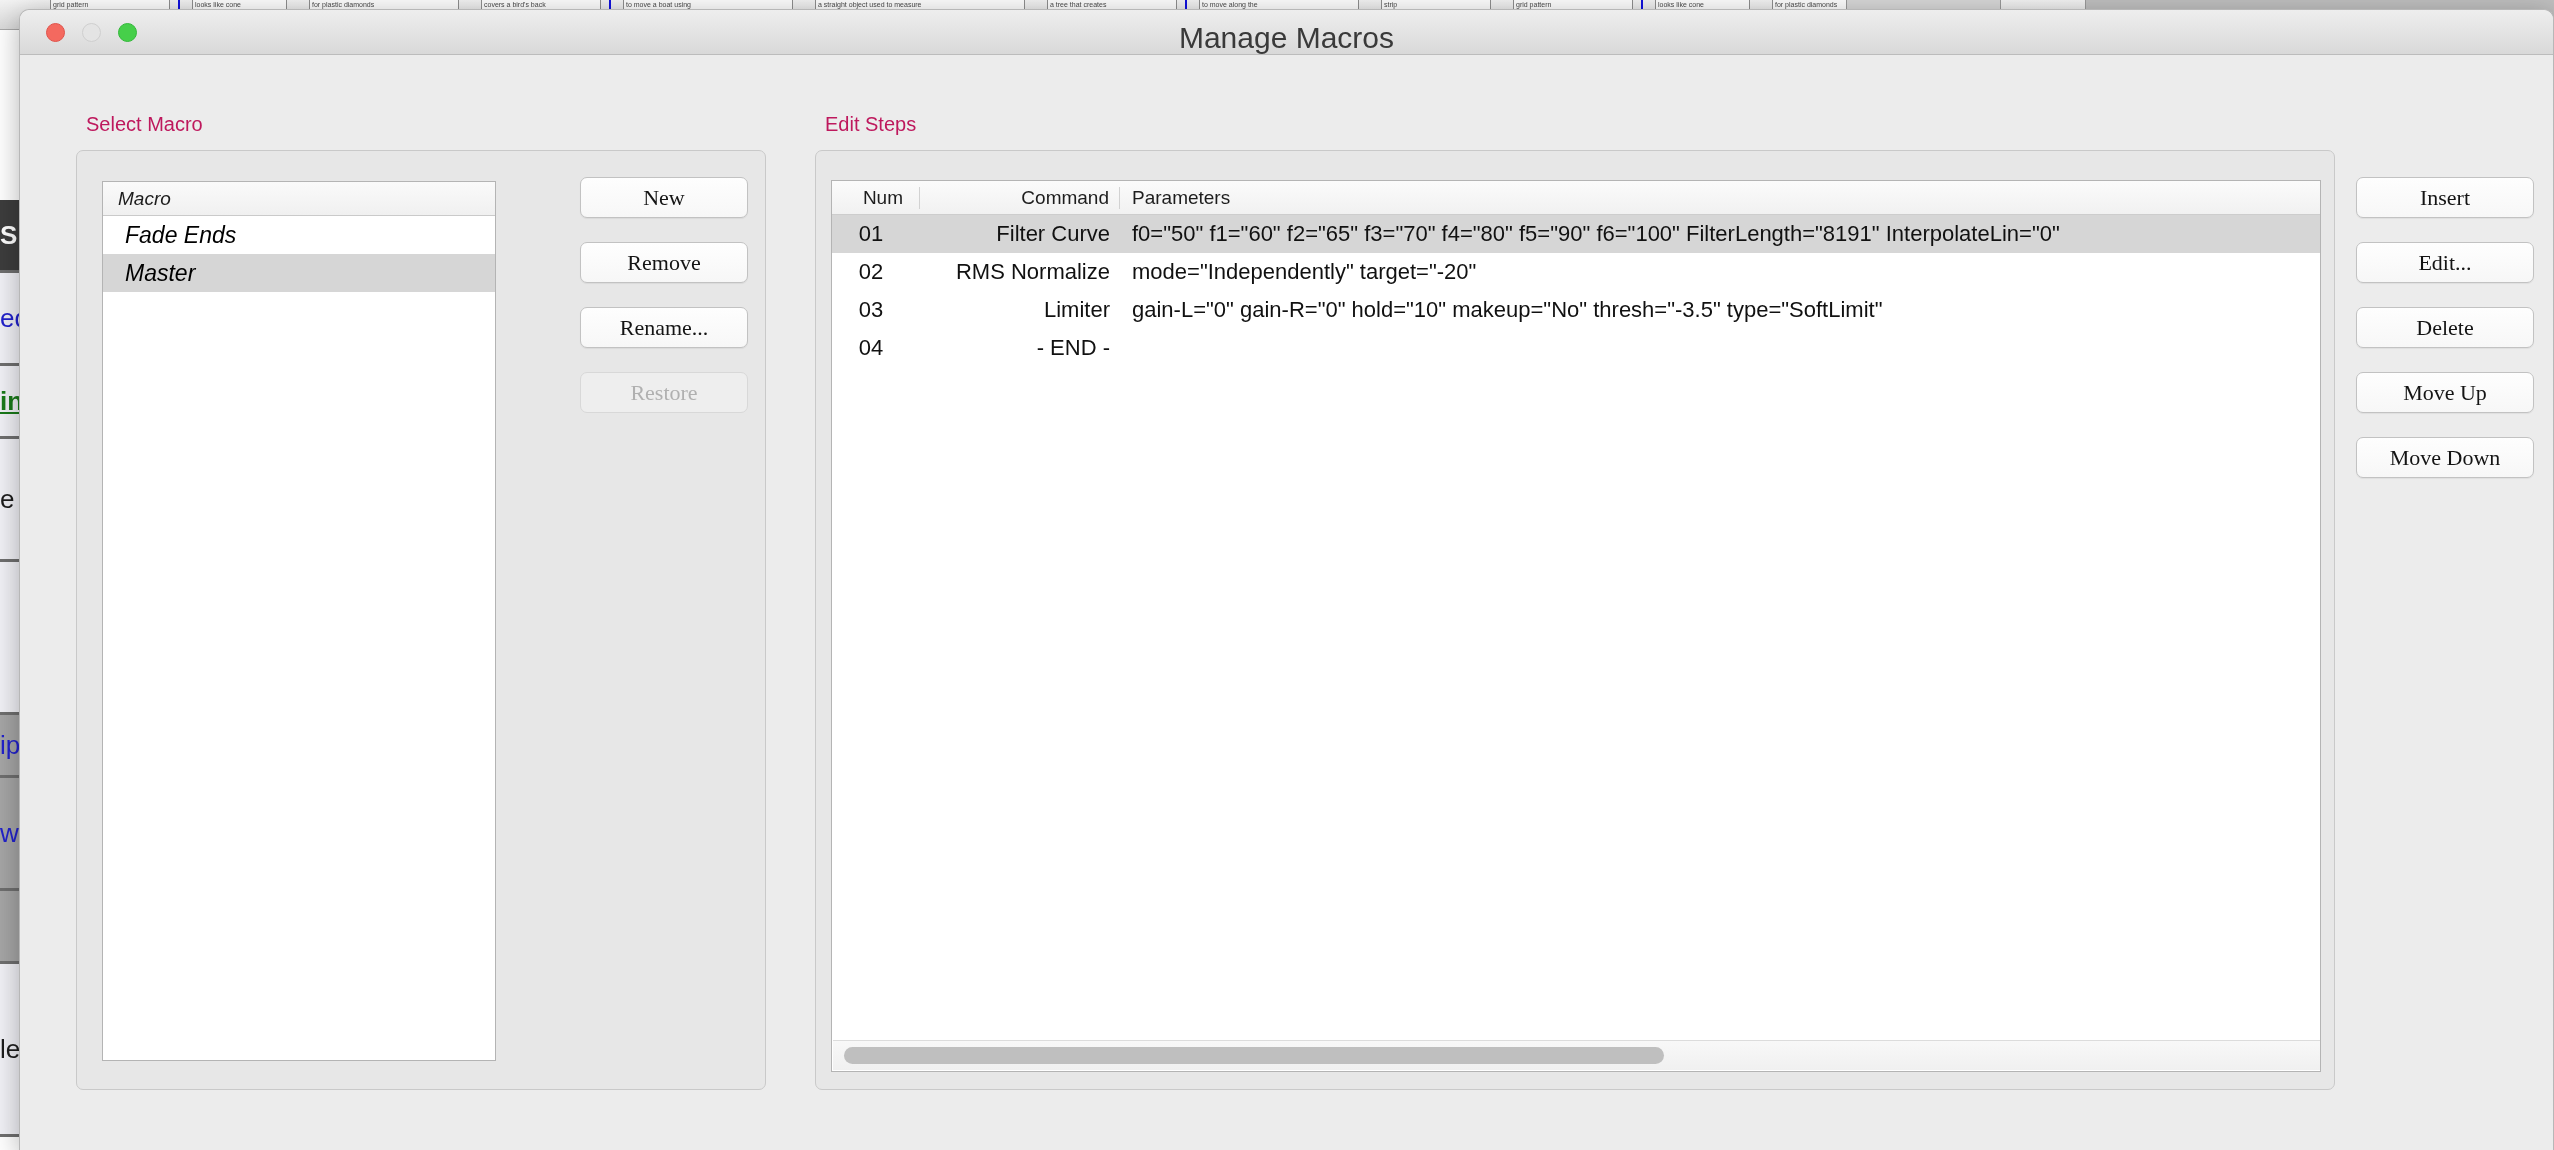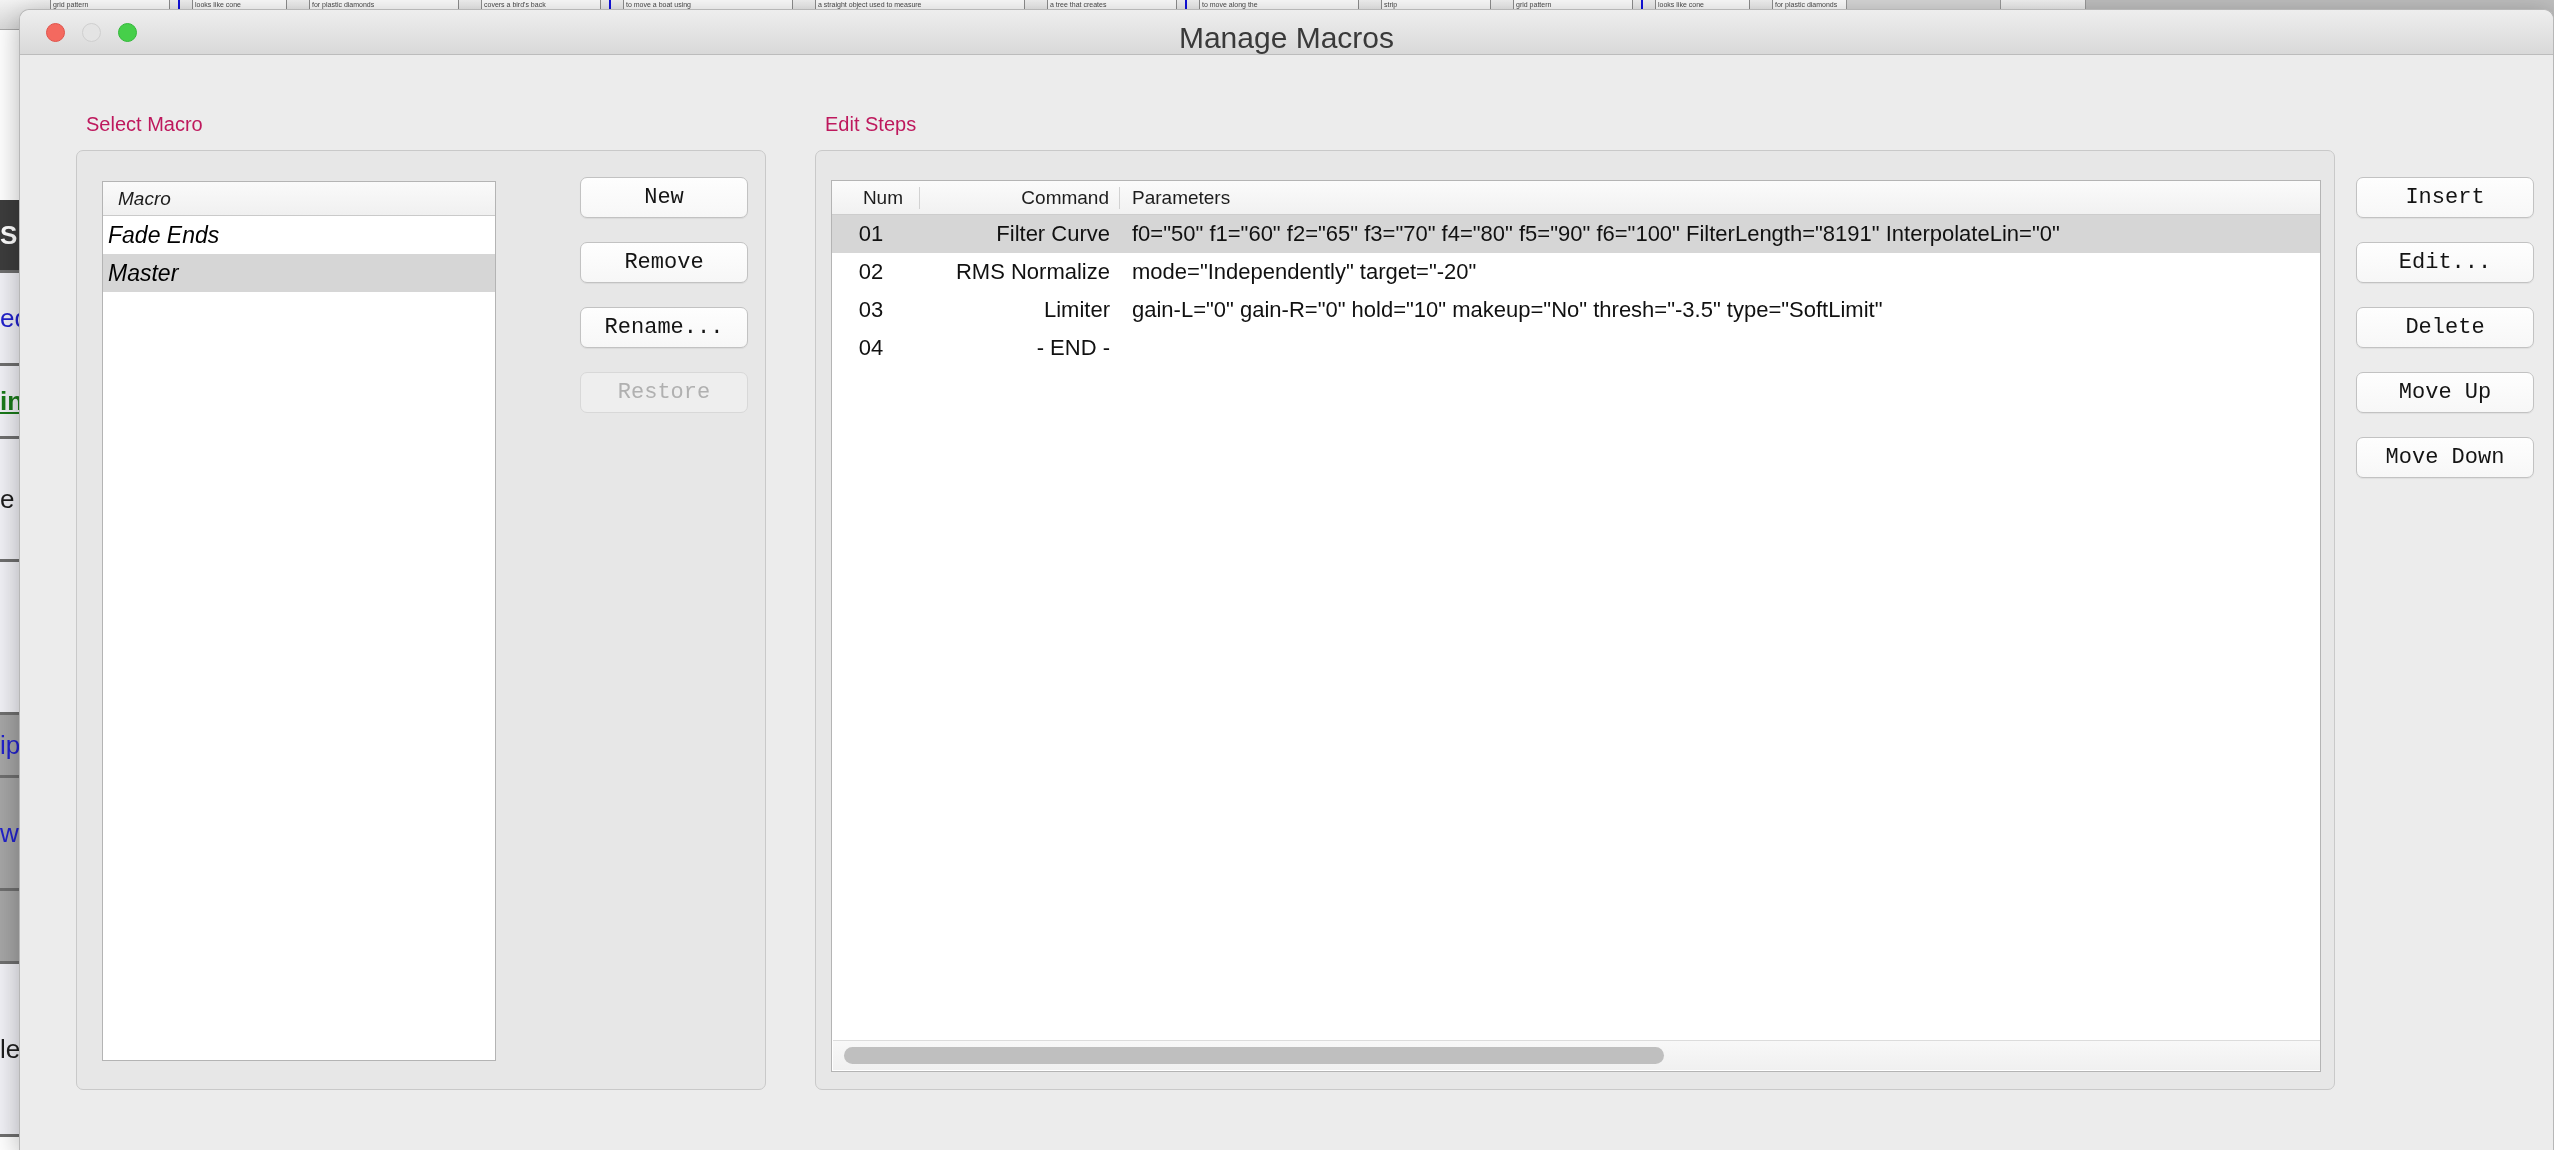--- a/index.html
+++ b/index.html
@@ -178,34 +178,34 @@
   }
   #macro-list-header .col {
     font-size: 19px;
     color: #1d1d1d;
     padding-left: 15px;
   }
   .macro-row {
     height: 38px;
     display: flex;
     align-items: center;
-    padding-left: 5px;
+    padding-left: 22px;
     font-size: 23px;
     color: #000;
     background: #ffffff;
   }
   .macro-row.selected { background: #d6d6d6; }
 
   .side-buttons { position: absolute; display: flex; flex-direction: column; }
 
   .btn {
     background: linear-gradient(#fefefe, #f7f7f7);
     border: 1px solid #c2c2c2;
     border-radius: 7px;
-    font-family: Liberation Mono, monospace;
+    font-family: Liberation Serif, serif;
     font-size: 22px;
     color: #141414;
     text-align: center;
     box-shadow: 0 1px 1px rgba(0,0,0,0.06);
     cursor: default;
     display: flex;
     align-items: center;
     justify-content: center;
   }
   .btn.disabled {

